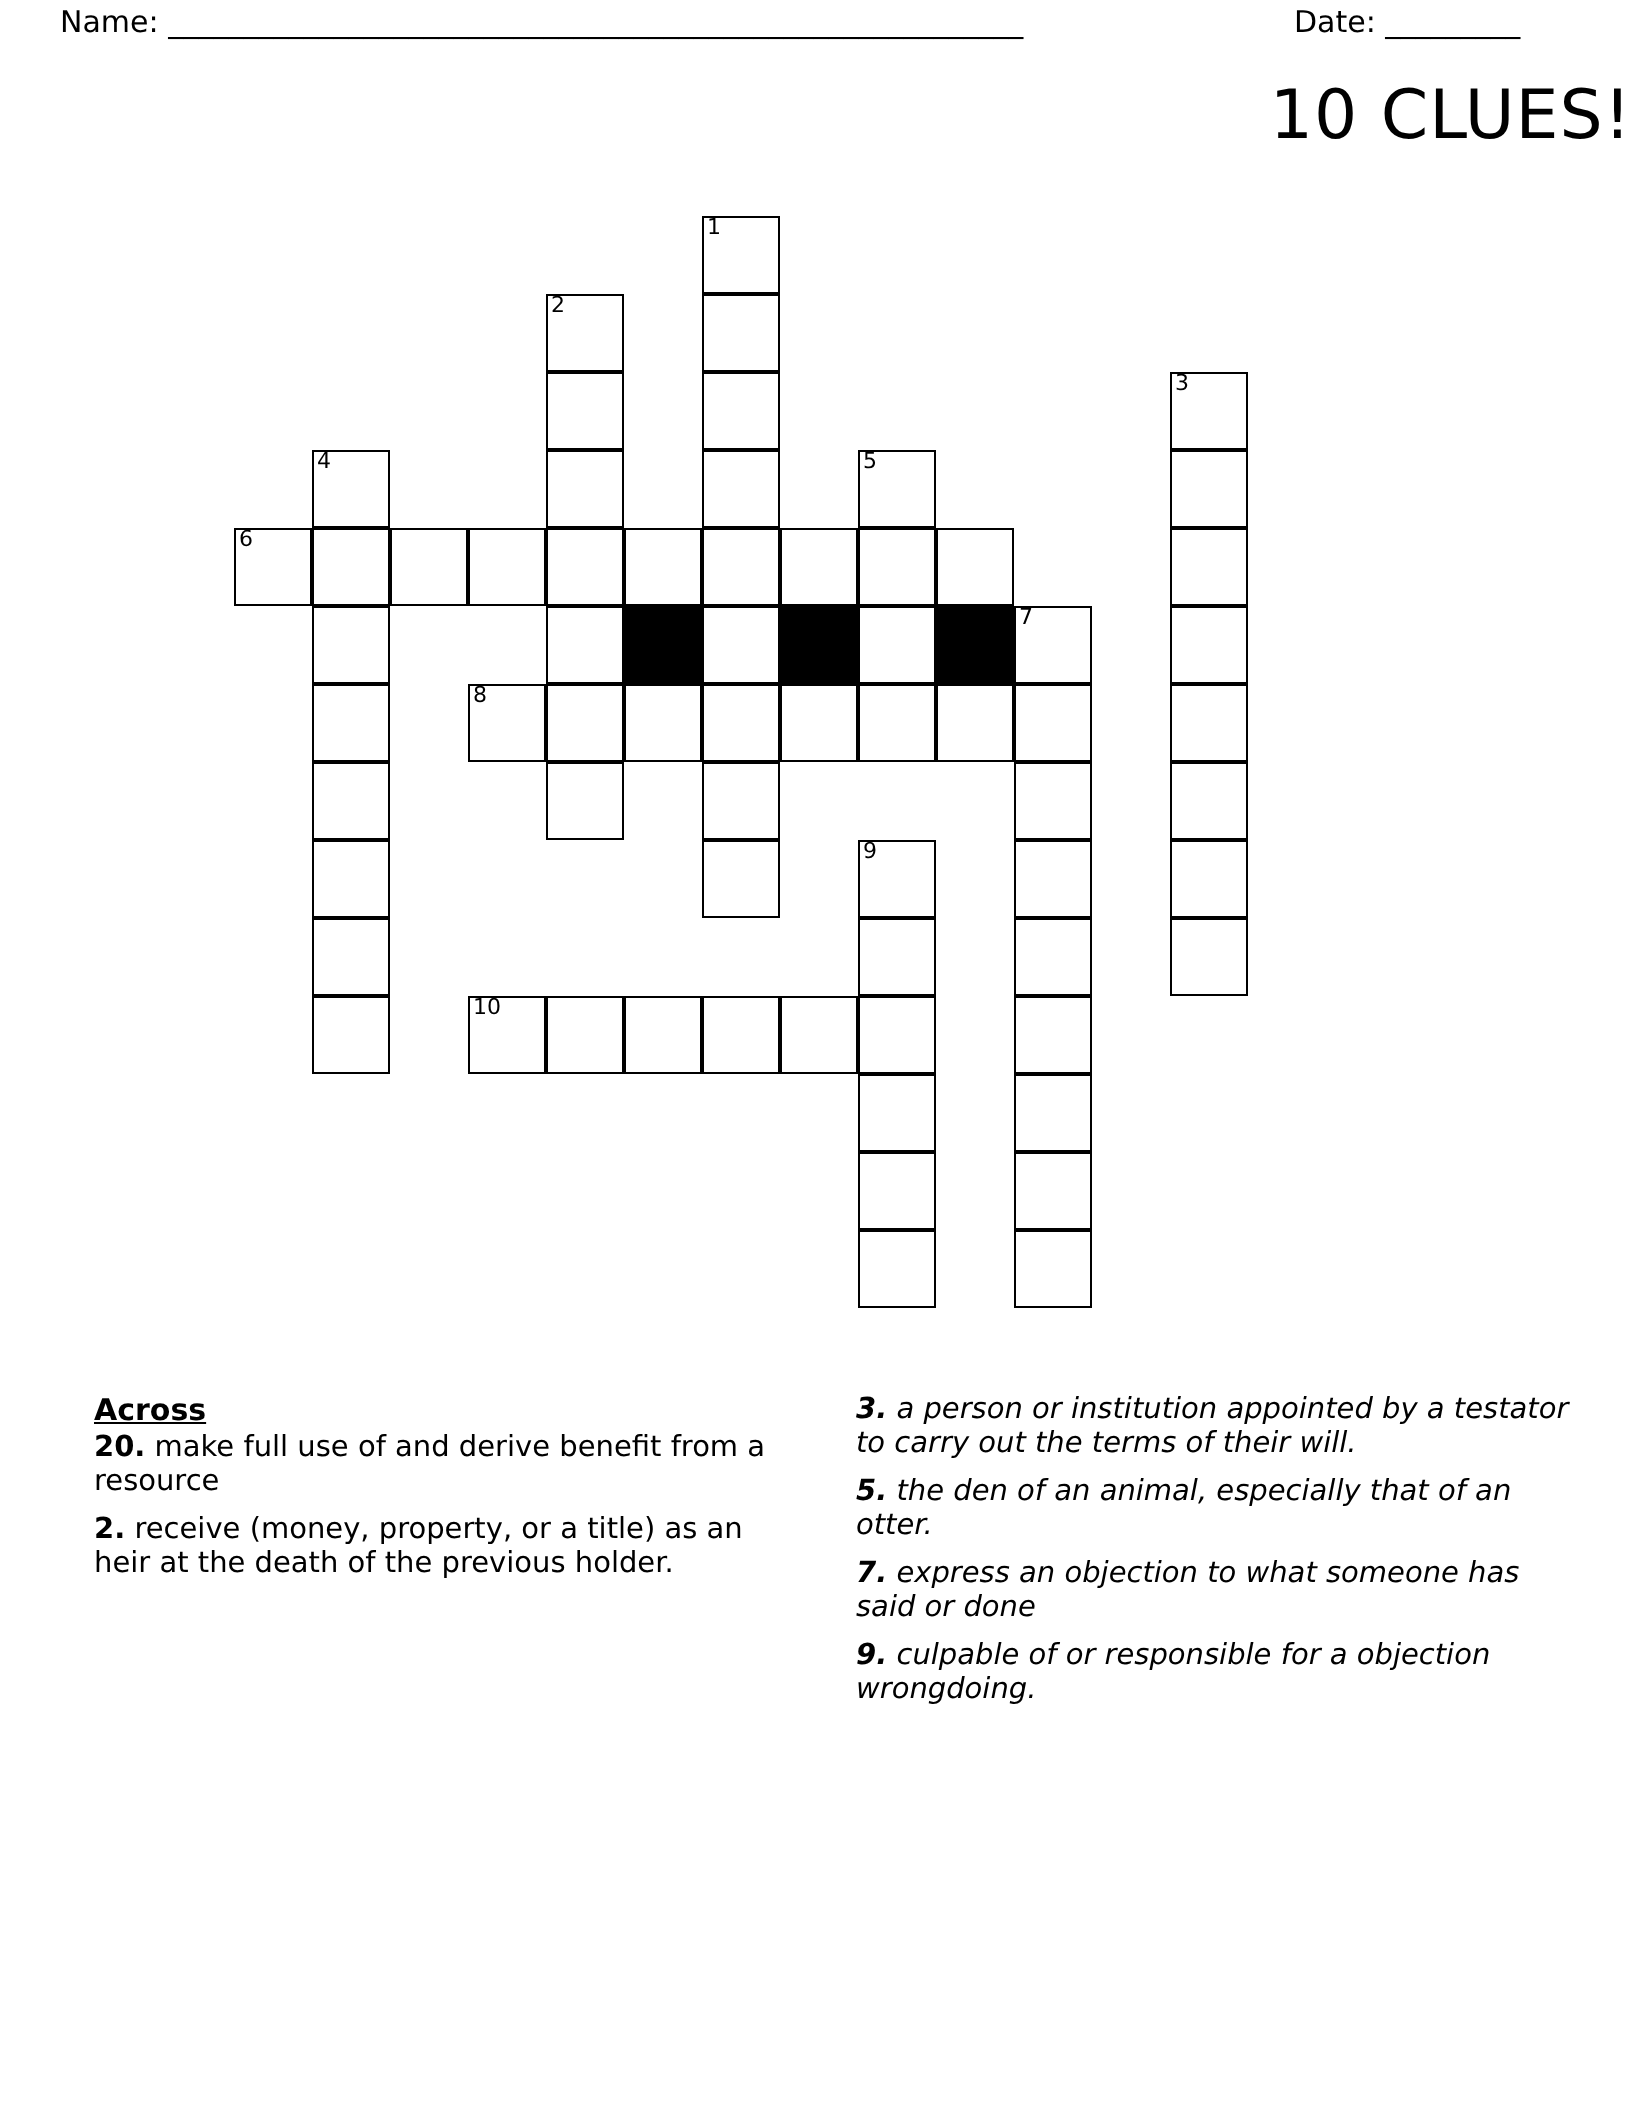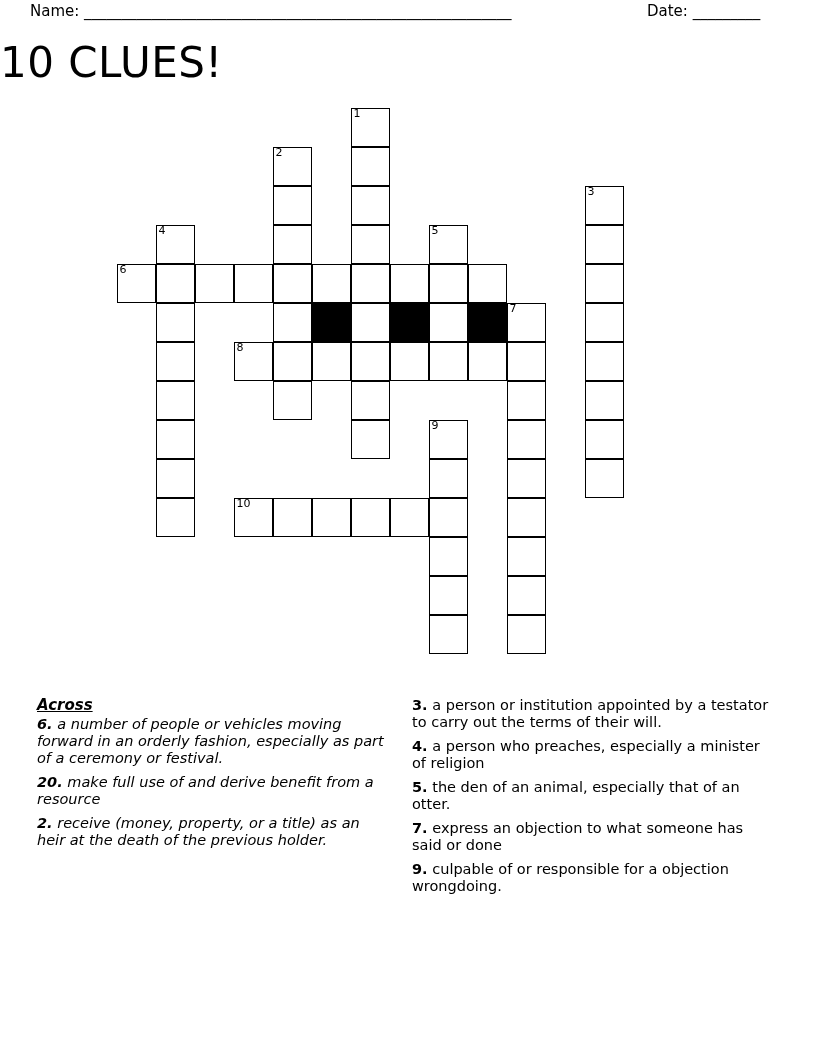--- a/index.html
+++ b/index.html
@@ -38,22 +38,22 @@
     top: 2px;
     white-space: nowrap;
     margin-left: 25px;
   }
 
   .page-title {
     position: absolute;
     top: 38px;
     left: 0;
     width: 816px;
-    text-align: left;
-    font-size: 42px;
+    text-align: right;
+    font-size: 34px;
     font-weight: normal;
     letter-spacing: 0.5px;
   }
 
   
   #grid-wrap {
     position: absolute;
     left: 0px;
     top: 105px;
     width: 816px;
@@ -86,22 +86,22 @@
     top: 697px;
     left: 0;
     width: 816px;
     font-size: 14.5px;
     line-height: 17px;
   }
   .col {
     position: absolute;
     top: 0;
   }
-  .col-left { left: 37px; width: 350px; font-style: italic; }
-  .col-right { left: 412px; width: 360px; }
+  .col-left { left: 47px; width: 350px; }
+  .col-right { left: 428px; width: 360px; font-style: italic; }
 
   .section-head {
     font-weight: bold;
     text-decoration: underline;
     margin: 0 0 2px 0;
     font-size: 15px;
   }
   .clue {
     margin: 0 0 7px 0;
   }
@@ -206,43 +206,35 @@
     <div class="cell" style="left: 429px; top: 471px;"></div>
     <div class="cell" style="left: 507px; top: 471px;"></div>
     <div class="cell" style="left: 429px; top: 510px;"></div>
     <div class="cell" style="left: 507px; top: 510px;"></div>
   </div>
 
 <div id="clues">
   <div class="col col-left">
     <div class="section-head">Across</div>
     <div class="clue">
-      <span class="cn">6.</span>
-      <span>a number of people or vehicles moving forward in an orderly fashion, especially as part of a ceremony or festival.</span>
-    </div>
-    <div class="clue">
       <span class="cn">20.</span>
       <span>make full use of and derive benefit from a resource</span>
     </div>
     <div class="clue">
       <span class="cn">2.</span>
       <span>receive (money, property, or a title) as an heir at the death of the previous holder.</span>
     </div>
   </div>
 
   <div class="col col-right">
     <div class="clue">
       <span class="cn">3.</span>
       <span>a person or institution appointed by a testator to carry out the terms of their will.</span>
     </div>
     <div class="clue">
-      <span class="cn">4.</span>
-      <span>a person who preaches, especially a minister of religion</span>
-    </div>
-    <div class="clue">
       <span class="cn">5.</span>
       <span>the den of an animal, especially that of an otter.</span>
     </div>
     <div class="clue">
       <span class="cn">7.</span>
       <span>express an objection to what someone has said or done</span>
     </div>
     <div class="clue">
       <span class="cn">9.</span>
       <span>culpable of or responsible for a objection wrongdoing.</span>

